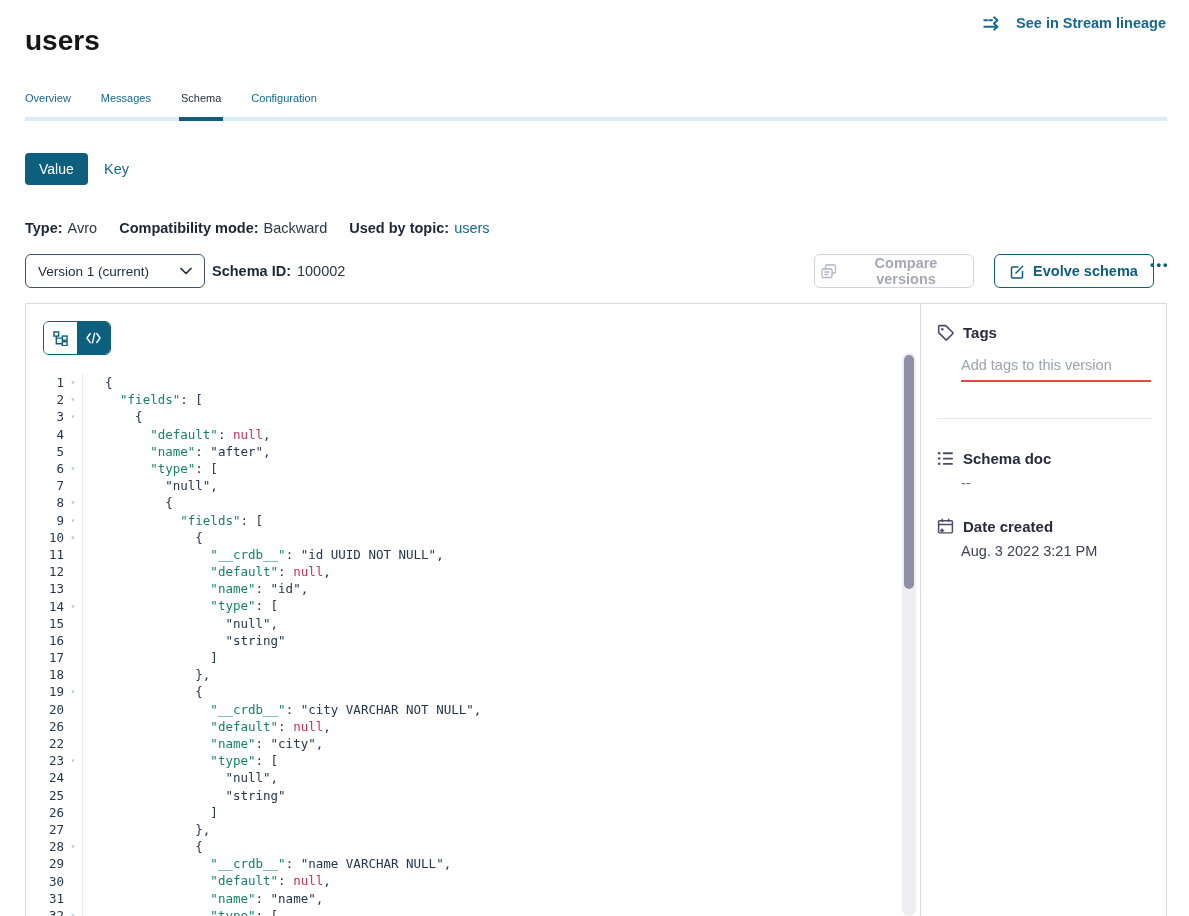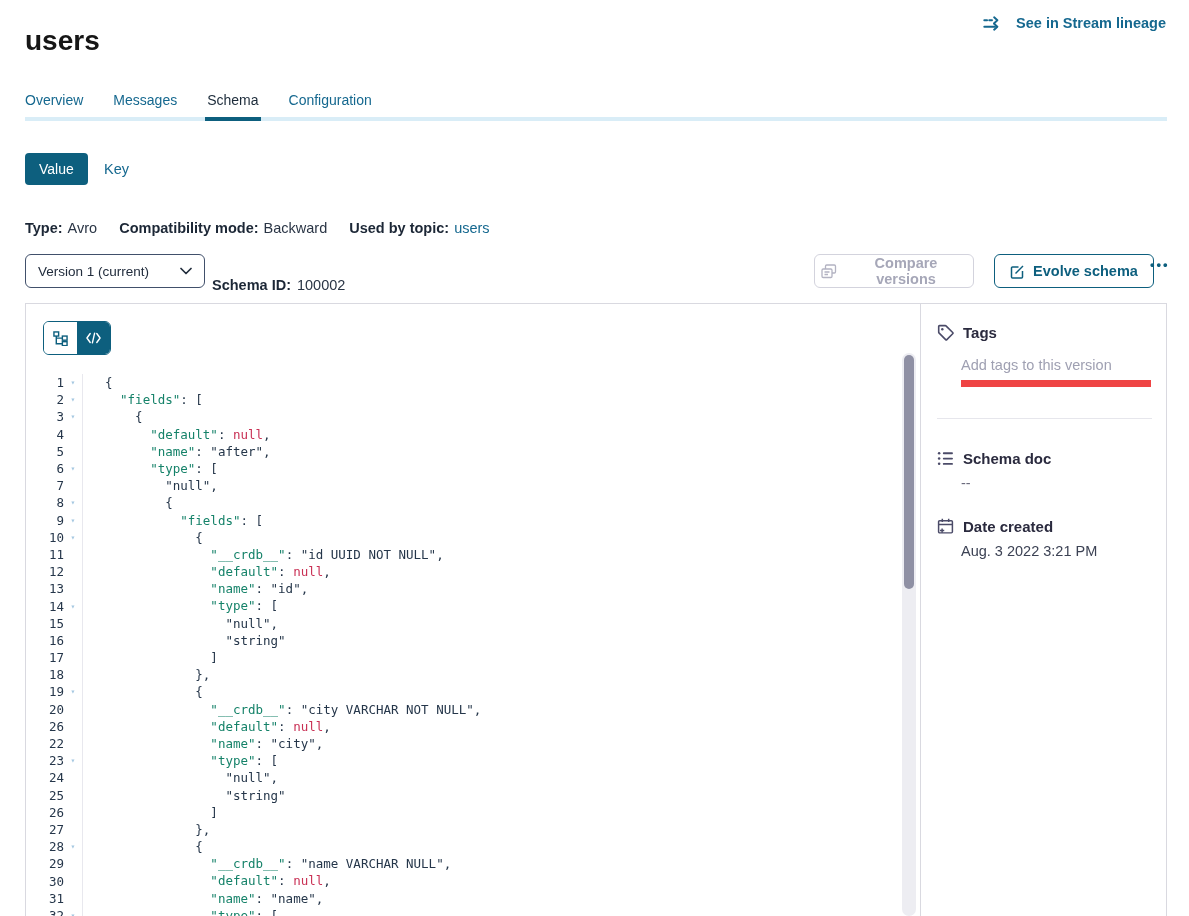--- a/index.html
+++ b/index.html
@@ -8,40 +8,40 @@
     background:#ffffff;color:#1f2b3a;
     font-family:"Liberation Sans",sans-serif;
     -webkit-font-smoothing:antialiased;
   }
   
   .page-title{position:absolute;left:25px;top:6px;font-size:28px;font-weight:700;color:#161616;}
   .lineage-link{position:absolute;right:23px;top:15px;display:flex;align-items:center;gap:15px;
     color:#15688f;font-weight:700;font-size:14.5px;cursor:pointer;}
   
   .tabs{position:absolute;left:25px;top:92px;display:flex;gap:30px;}
-  .tab{font-size:14px;color:#15688f;cursor:pointer;position:relative;height:25px;}
+  .tab{font-size:11px;color:#15688f;cursor:pointer;position:relative;height:25px;}
   .tab.active{color:#1c2b3a;}
   .tab.active::after{content:"";position:absolute;left:-2px;right:-2px;top:25px;height:4px;background:#0d5f7e;z-index:2;}
   .tabbar-underline{position:absolute;left:25px;top:117px;width:1142px;height:4px;background:#d9edf7;}
   
   .btn-value{position:absolute;left:25px;top:153px;height:32px;padding:0 14px;background:#0d5f7e;color:#fff;
     border:none;border-radius:4px;font-size:14px;display:flex;align-items:center;cursor:pointer;
     font-family:"Liberation Sans",sans-serif;}
   .link-key{position:absolute;left:104px;top:161px;font-size:14.5px;color:#15688f;cursor:pointer;}
   
   .meta-row{position:absolute;left:25px;top:220px;display:flex;gap:22px;font-size:14.5px;align-items:center;}
   .meta-item{display:flex;gap:5px;}
   .meta-label{font-weight:700;color:#1c2736;}
   .meta-value{color:#2a3545;}
   .meta-value.link{color:#15688f;cursor:pointer;}
   
   .version-select{position:absolute;left:25px;top:254px;width:180px;height:34px;border:1px solid #41506b;
     border-radius:6px;display:flex;align-items:center;justify-content:space-between;padding:0 12px;
     font-size:13.5px;color:#222d3d;box-sizing:border-box;background:#fff;cursor:pointer;}
-  .schema-id{position:absolute;left:212px;top:263px;font-size:14.5px;display:flex;gap:6px;margin-top:14px;}
+  .schema-id{position:absolute;left:212px;top:263px;font-size:14.5px;display:flex;gap:6px;}
   .btn-compare{position:absolute;left:814px;top:254px;width:160px;height:34px;border:1px solid #d3d3dd;border-radius:6px;
     background:#fff;color:#a6a7b8;font-size:14.5px;font-weight:700;display:flex;align-items:center;justify-content:center;
     gap:8px;box-sizing:border-box;font-family:"Liberation Sans",sans-serif;}
   .btn-evolve{position:absolute;left:994px;top:254px;width:160px;height:34px;border:1px solid #0d5f7e;border-radius:6px;
     background:#fff;color:#0d5f7e;font-size:14.5px;font-weight:700;display:flex;align-items:center;justify-content:center;
     gap:8px;box-sizing:border-box;cursor:pointer;font-family:"Liberation Sans",sans-serif;}
   .more-btn{position:absolute;left:1144px;top:256px;color:#0d5f7e;font-size:13px;letter-spacing:2px;font-weight:700;
     background:none;border:none;cursor:pointer;}
   
   .panel{position:absolute;left:25px;top:303px;width:1142px;height:613px;border:1px solid #d9d9e0;border-bottom:none;
@@ -60,21 +60,21 @@
   .tk-p{color:#25364a;}
   .tk-k{color:#158269;}
   .tk-u{color:#c93155;}
   .scrollbar{position:absolute;left:876px;top:49px;width:14px;bottom:0;background:#ededf2;border-radius:7px;}
   .scroll-thumb{position:absolute;left:2px;top:2px;width:10px;height:234px;background:#8f90a4;border-radius:5px;cursor:pointer;}
   
   .sidebar{position:absolute;left:896px;top:0;right:0;bottom:0;}
   .sb-head{position:absolute;left:15px;display:flex;align-items:flex-start;gap:9px;font-size:15px;font-weight:700;color:#2a2a3e;}
   .sb-head svg{flex:none;}
   .tags-head{top:20px;}
-  .tags-input{position:absolute;left:39px;top:53px;width:190px;border:none;border-bottom:7px solid #ef4444;outline:none;
+  .tags-input{position:absolute;left:39px;top:53px;width:190px;border:none;border-bottom:2px solid #ef4444;outline:none;
     padding:0 0 7px 0;font-size:14.5px;color:#2a2a3e;background:transparent;font-family:"Liberation Sans",sans-serif;}
   .tags-input::placeholder{color:#9fa0b2;}
   .sb-divider{position:absolute;left:15px;top:114px;width:215px;border-top:1px solid #e6e6ec;}
   .doc-head{top:146px;}
   .doc-value{position:absolute;left:39px;top:171px;font-size:14.5px;color:#6c6c7e;}
   .date-head{top:214px;}
   .date-value{position:absolute;left:39px;top:239px;font-size:14.5px;color:#3c4254;}
 </style>
 </head>
 <body>

